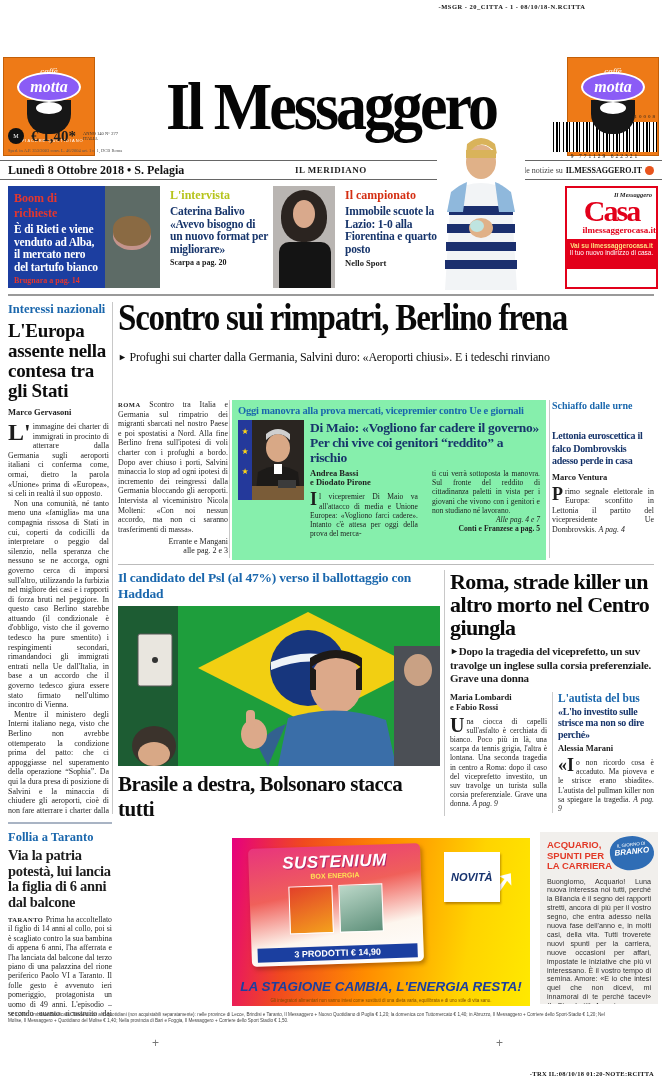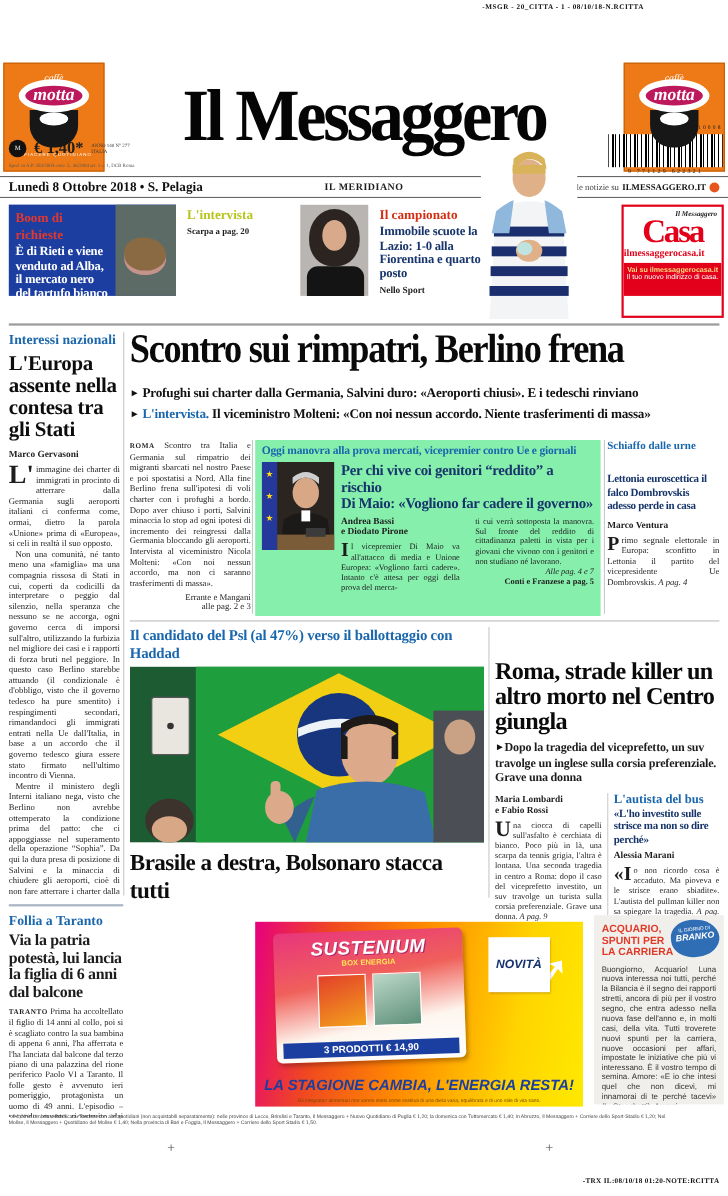--- a/index.html
+++ b/index.html
@@ -12,23 +12,23 @@
                 font-size:6.5px; font-weight:bold; letter-spacing:.5px; color:#111; }
 
   
   .masthead-title { position:absolute; left:100px; top:58px; width:462px; height:96px;
                     display:flex; align-items:center; justify-content:center;
                     font-weight:bold; font-size:62px; letter-spacing:-3px; color:#050505;
                     transform:scaleY(1.08); }
   .motta { position:absolute; width:92px; height:99px; background:#ee7a17; border:1px solid #c35f08;
            display:flex; flex-direction:column; align-items:center; padding-top:8px; overflow:hidden; }
   .motta-top { color:#fff; font-style:italic; font-size:9px; margin-bottom:-4px; position:relative; z-index:2;}
-  .motta-oval { background:#be185d; border-radius:50%; width:64px; height:30px; display:flex;
+  .motta-oval { background:#8b5cf6; border-radius:50%; width:64px; height:30px; display:flex;
                 align-items:center; justify-content:center; color:#fff; font-weight:bold;
-                font-style:italic; font-size:16px; border:6px solid #ffffff; position:relative; z-index:2;}
+                font-style:italic; font-size:16px; border:2px solid #ffffff; position:relative; z-index:2;}
   .motta-cup { width:44px; height:34px; background:#171717; border-radius:0 0 20px 20px; margin-top:-2px;
                position:relative; z-index:1; }
   .motta-cup:after { content:""; display:block; width:26px; height:12px; background:#fff; border-radius:50%;
                      margin:2px auto 0; }
   .motta-tag { color:#fff; font-size:4px; letter-spacing:1px; margin-top:4px; font-family:"Liberation Sans",sans-serif; }
 
   
   .price-row { position:absolute; left:8px; top:126px; width:200px; }
   .price-badge { display:inline-block; width:16px; height:16px; border-radius:50%; background:#111;
                  color:#fff; font-size:6px; text-align:center; line-height:16px; vertical-align:middle; }
@@ -45,21 +45,21 @@
   .date-row { position:absolute; left:0; top:160px; width:662px; height:20px;
               border-top:1px solid #666; border-bottom:1px solid #666;
               display:flex; align-items:center; }
   .date-left { font-weight:bold; font-size:12px; margin-left:8px; color:#111; }
   .date-center { position:absolute; left:0; right:0; text-align:center; font-weight:bold; font-size:9px; letter-spacing:.5px; }
   .date-right { position:absolute; right:8px; font-size:8px; color:#444; display:flex; align-items:center; gap:3px; }
   .site-name { font-weight:bold; color:#111; }
   .site-icon { width:9px; height:9px; border-radius:50%; background:#e8541d; display:inline-block; }
 
   
-  .promo { position:absolute; top:186px; height:83px; overflow:hidden; }
+  .promo { position:absolute; top:186px; height:102px; overflow:hidden; }
   .kicker { font-weight:bold; color:#1a67ad; }
   .promo .k { font-size:12px; margin-bottom:2px; }
   .promo-hl { font-weight:bold; color:#17356b; font-size:11.5px; line-height:12.5px; letter-spacing:-.2px; }
   .promo-ref { font-weight:bold; font-size:8px; margin-top:3px; }
   .promo1 { left:8px; width:152px; background:#1c3ea0; color:#fff; display:flex; }
   .promo1-text { padding:5px 4px 4px 6px; width:97px; }
   .promo1 .k { color:#e4372e; }
   .promo1 .promo-hl { color:#fff; }
   .promo1 .promo-ref { color:#e4372e; }
   .promo1-img { flex:1; background:#5d6b66; position:relative; }
@@ -71,21 +71,21 @@
   .balivo-hair { position:absolute; left:8px; top:4px; width:46px; height:52px; background:#2b2420; border-radius:50% 50% 45% 45%; }
   .balivo-face { position:absolute; left:20px; top:14px; width:22px; height:28px; background:#d9a98c; border-radius:50%; }
   .balivo-dress { position:absolute; left:6px; top:56px; width:52px; height:46px; background:#141414; border-radius:10px 10px 0 0; }
   .promo3 { left:345px; width:92px; padding-top:2px; }
   .promo3 .k { color:#d42e12; }
   .promo3 .promo-ref { font-size:8.5px; }
   .player-photo { position:absolute; left:437px; top:132px; width:88px; height:158px; z-index:5; }
   .casa { left:565px; width:93px; height:103px; border:2px solid #e2001a; background:#fff; overflow:hidden; }
   .casa-mini { text-align:right; font-weight:bold; font-style:italic; font-size:6.5px; padding:3px 4px 0 0; }
   .casa-logo { color:#e2001a; font-weight:bold; font-size:30px; letter-spacing:-2px; text-align:center; line-height:26px; }
-  .casa-url { color:#e2001a; font-weight:bold; font-size:9px; text-align:left; margin-top:1px; }
+  .casa-url { color:#e2001a; font-weight:bold; font-size:9px; text-align:right; margin-top:1px; }
   .casa-strip { background:#e2001a; margin-top:4px; padding:3px 2px; height:30px; }
   .casa-strip-1 { color:#ffdf80; font-weight:bold; font-size:6.5px; text-align:center; font-family:"Liberation Sans",sans-serif; }
   .casa-strip-2 { color:#fff; font-size:6.5px; text-align:center; font-family:"Liberation Sans",sans-serif; }
 
   .hdiv { position:absolute; background:#9a9a9a; }
   .vrule { position:absolute; background:#c8c8c8; width:1px; }
 
   
   .leftcol { position:absolute; left:8px; top:302px; width:101px; height:512px; overflow:hidden; }
   .leftcol .k { font-size:12.5px; margin-bottom:4px; }
@@ -93,21 +93,21 @@
   .byline { font-weight:bold; font-size:8.5px; margin-bottom:5px; }
   .body-txt { font-size:7.9px; line-height:9.6px; text-align:justify; color:#1d1d1d; }
   .body-txt p { margin-bottom:0; text-indent:6px; }
   .body-txt p.first { text-indent:0; }
   .dropcap { float:left; font-size:24px; line-height:20px; font-weight:bold; padding-right:2px; }
 
   
   .main-hl { position:absolute; left:118px; top:298px; width:536px; font-size:33px; font-weight:bold;
              letter-spacing:-1.2px; color:#0a0a0a; white-space:nowrap; transform:scaleY(1.12); transform-origin:top left; }
   .main-bullets { position:absolute; left:118px; top:348px; width:538px; }
-  .main-bullets .b { font-size:12px; font-weight:bold; letter-spacing:-.2px; line-height:19px; color:#111; }
+  .main-bullets .b { font-size:12px; font-weight:normal; letter-spacing:-.2px; line-height:19px; color:#111; }
   .tri { color:#111; font-size:9px; vertical-align:1px; }
   .blue-lead { color:#1a67ad; }
 
   
   .brief { position:absolute; left:118px; top:400px; width:110px; height:160px; overflow:hidden; }
   .dateline { font-weight:bold; font-size:6.5px; letter-spacing:.5px; }
   .brief-ref { text-align:right; font-weight:normal; font-size:8px; margin-top:3px; }
   .manovra { position:absolute; left:232px; top:400px; width:314px; height:160px; background:#86efac; padding:5px 6px; overflow:hidden; }
   .manovra .k { font-size:10.5px; letter-spacing:-.2px; display:block; margin-bottom:4px; }
   .manovra-row { display:flex; gap:6px; }
@@ -122,21 +122,21 @@
   .urne .k { font-size:10px; margin-bottom:19px; }
   .urne-hl { font-weight:bold; font-size:10px; line-height:12.5px; color:#17356b; letter-spacing:-.3px; margin-bottom:4px; }
 
   
   .brazil { position:absolute; left:118px; top:570px; width:322px; height:248px; overflow:hidden; }
   .brazil .k { font-size:13.5px; letter-spacing:-.2px; }
   .brazil-photo { margin-top:4px; width:322px; height:160px; }
   .brazil-hl { font-size:21px; font-weight:bold; letter-spacing:-.5px; color:#0d0d0d; margin-top:6px; }
 
   
-  .killer { position:absolute; left:450px; top:598px; width:204px; height:248px; overflow:hidden; }
+  .killer { position:absolute; left:450px; top:570px; width:204px; height:248px; overflow:hidden; }
   .killer-hl { font-size:22px; line-height:23px; font-weight:bold; letter-spacing:-.6px; color:#0a0a0a; }
   .killer-bullet { font-size:11px; font-weight:bold; line-height:13.5px; letter-spacing:-.2px; margin-top:6px; }
   .killer-cols { display:flex; margin-top:6px; }
   .killer-c1 { width:50%; padding-right:5px; }
   .killer-c2 { width:50%; padding-left:5px; border-left:1px solid #ccc; }
   .killer .body-txt { font-size:7.6px; line-height:9.2px; }
   .apag { font-style:italic; }
   .autista-k { font-size:11.5px; }
   .autista-hl { font-weight:bold; font-size:10px; line-height:11.5px; color:#17356b; letter-spacing:-.3px; margin:2px 0 3px; }
 
@@ -241,20 +241,21 @@
       <div class="promo-ref">Brugnara a pag. 14</div>
     </div>
     <div class="promo1-img">
         <div class="truffle"></div>
       </div>
   </div>
 
   <div class="promo promo2">
     <div class="promo2-text">
       <div class="k kicker">L'intervista</div>
+      <div class="promo-hl">Caterina Balivo «Avevo bisogno di un nuovo format per migliorare»</div>
       <div class="promo-ref">Scarpa a pag. 20</div>
     </div>
     <div class="promo2-img">
       <div class="balivo-hair"></div>
       <div class="balivo-face"></div>
       <div class="balivo-dress"></div>
     </div>
   </div>
 
   <div class="promo promo3">
@@ -302,21 +303,20 @@
       <p>Non una comunità, né tanto meno una «famiglia» ma una compagnia rissosa di Stati in cui, coperti da codicilli da interpretare o peggio dal silenzio, nella speranza che nessuno se ne accorga, ogni governo cerca di imporsi sull'altro, utilizzando la furbizia nel migliore dei casi e i rapporti di forza bruti nel peggiore. In questo caso Berlino starebbe attuando (il condizionale è d'obbligo, visto che il governo tedesco ha pure smentito) i respingimenti secondari, rimandandoci gli immigrati entrati nella Ue dall'Italia, in base a un accordo che il governo tedesco giura essere stato firmato nell'ultimo incontro di Vienna.</p>
       <p>Mentre il ministero degli Interni italiano nega, visto che Berlino non avrebbe ottemperato la condizione prima del patto: che ci appoggiasse nel superamento della operazione “Sophia”. Da qui la dura presa di posizione di Salvini e la minaccia di chiudere gli aeroporti, cioè di non fare atterrare i charter dalla Germania. Bisogna chiarire cosa può accadere in base agli sciagurati accordi di Dublino, firmati dall'allora governo Berlusconi.</p>
     </div>
 
   </div>
   <div class="vrule" style="left:112px;top:302px;height:512px;"></div>
 
   <div class="main-hl">Scontro sui rimpatri, Berlino frena</div>
   <div class="main-bullets">
     <div class="b"><span class="tri">►</span> <span>Profughi sui charter dalla Germania, Salvini duro: «Aeroporti chiusi». E i tedeschi rinviano</span></div>
-    <div class="b"><span class="tri">►</span> <span class="blue-lead">L'intervista.</span><span> Il viceministro Molteni: «Con noi nessun accordo. Niente trasferimenti di massa»</span></div>
   </div>
 
   <div class="brief">
     <div class="body-txt">
       <p class="first"><span class="dateline">ROMA</span><span> Scontro tra Italia e Germania sul rimpatrio dei migranti sbarcati nel nostro Paese e poi spostatisi a Nord. Alla fine Berlino frena sull'ipotesi di voli charter con i profughi a bordo. Dopo aver chiuso i porti, Salvini minaccia lo stop ad ogni ipotesi di incremento dei reingressi dalla Germania bloccando gli aeroporti. Intervista al viceministro Nicola Molteni: «Con noi nessun accordo, ma non ci saranno trasferimenti di massa».</span></p>
     </div>
     <div class="brief-ref">
       <div>Errante e Mangani</div>
       <div>alle pag. 2 e 3</div>
     </div>
@@ -336,22 +336,22 @@
           <ellipse cx="40" cy="28" rx="12" ry="14" fill="#d8a886"></ellipse>
           <path d="M28 20 Q40 8 52 20 L52 14 Q40 4 28 14 Z" fill="#cfcfcf"></path>
           <path d="M20 52 Q40 40 60 52 L62 70 L18 70 Z" fill="#1c1a18"></path>
           <rect x="36" y="44" width="8" height="10" fill="#fff"></rect>
           <rect x="14" y="66" width="52" height="14" fill="#7a5c38"></rect>
           <rect x="40" y="60" width="18" height="8" fill="#3b3b3b"></rect>
         </svg>
       </div>
       <div class="manovra-right">
         <div class="manovra-hl">
+          <div>Di Maio: «Vogliono far cadere il governo»</div>
           <div>Per chi vive coi genitori “reddito” a rischio</div>
-          <div>Di Maio: «Vogliono far cadere il governo»</div>
         </div>
         <div class="manovra-cols">
           <div class="c">
             <div class="byline">
               <div>Andrea Bassi</div>
               <div>e Diodato Pirone</div>
             </div>
             <span class="dropcap" style="font-size:18px;line-height:15px;">I</span><span>l vicepremier Di Maio va all'attacco di media e Unione Europea: «Vogliono farci cadere». Intanto c'è attesa per oggi della prova del merca-</span>
           </div>
           <div class="c">

